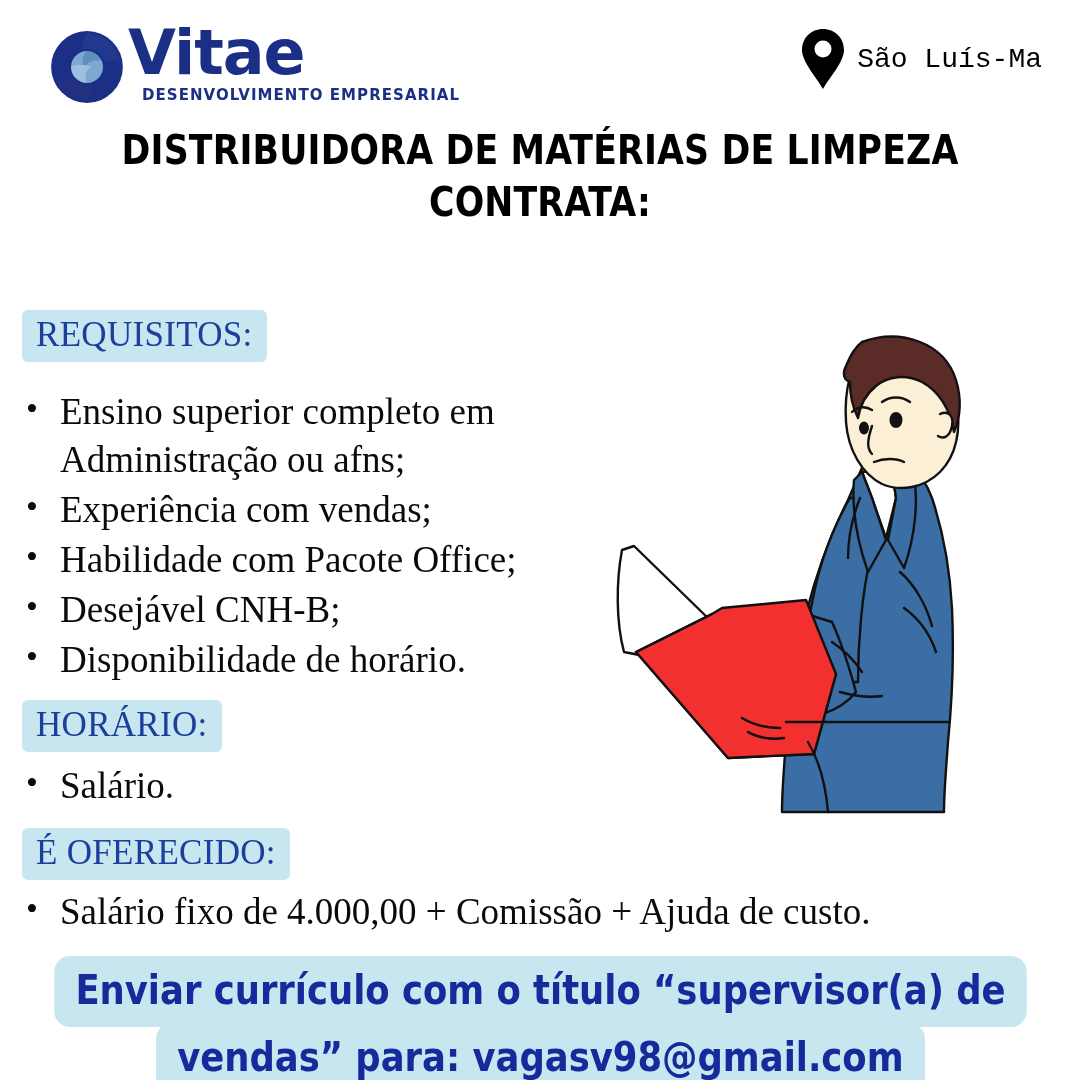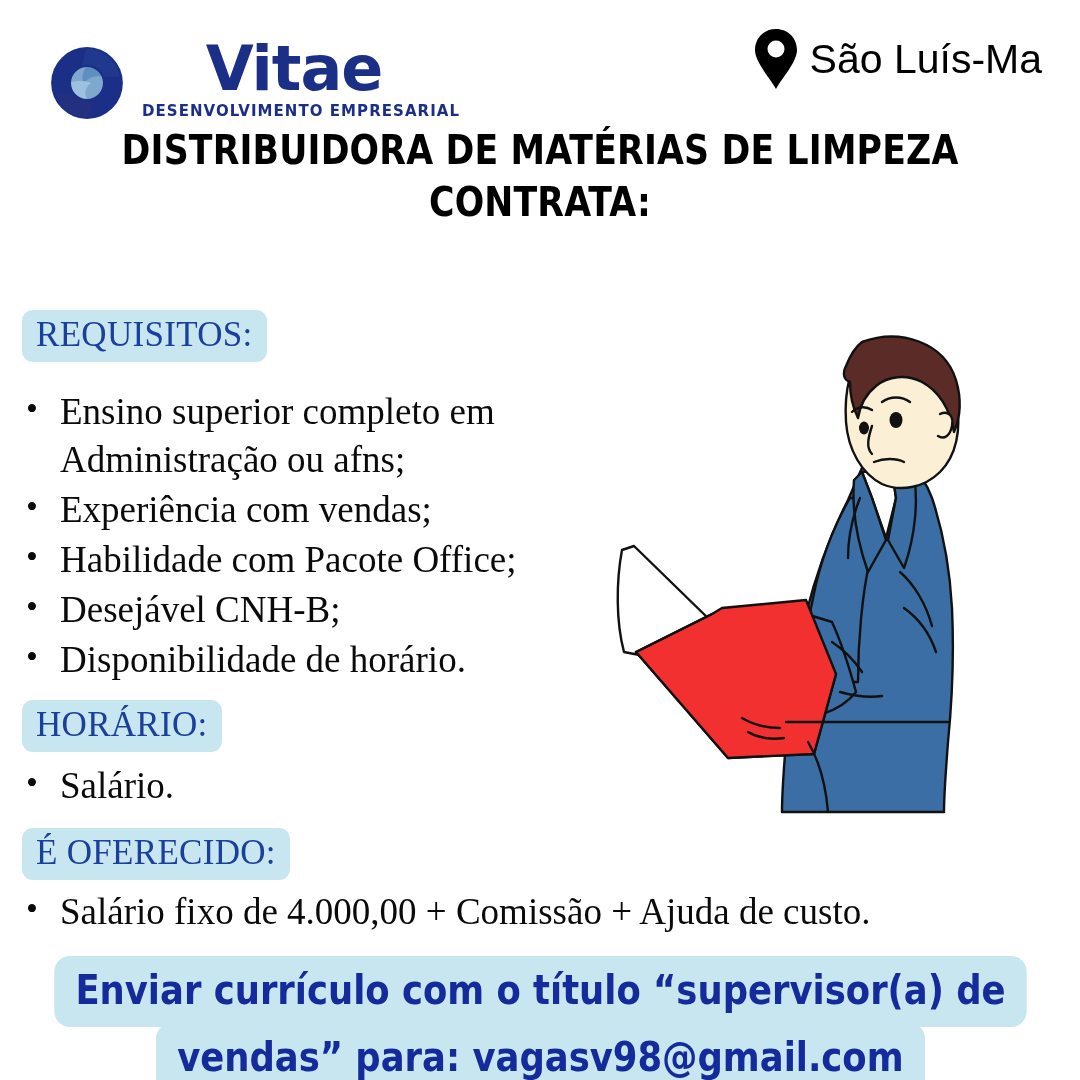--- a/index.html
+++ b/index.html
@@ -16,25 +16,24 @@
     width: 1080px;
     height: 1080px;
     background: #ffffff;
     overflow: hidden;
   }
 
   
   .logo-block {
     position: absolute;
     left: 48px;
-    top: 40px;
+    top: 24px;
     display: flex;
     align-items: flex-start;
     height: 92px;
-    text-align: center;
   }
   .logo-mark {
     width: 78px;
     height: 78px;
     flex: 0 0 78px;
     margin-top: 4px;
   }
   .logo-text-wrap {
     margin-left: 2px;
     display: flex;
@@ -62,22 +61,22 @@
   .location-block {
     position: absolute;
     right: 38px;
     top: 28px;
     display: flex;
     align-items: center;
     gap: 12px;
   }
   .pin-icon { width: 44px; height: 62px; display: block; }
   .location-text {
-    font-family: Liberation Sans, sans-serif;
-    font-size: 41px;
+    font-family: Liberation Mono, monospace;
+    font-size: 28px;
     color: #000000;
     white-space: nowrap;
   }
 
   
   .headline {
     position: absolute;
     left: 0;
     top: 124px;
     width: 1080px;
@@ -119,21 +118,21 @@
     left: 22px;
   }
   .section-chip {
     display: inline-block;
     background: #c7e6ef;
     color: #1b3f9c;
     font-family: "Liberation Serif", serif;
     font-size: 35px;
     letter-spacing: 0.3px;
     padding: 5px 14px 7px;
-    border-radius: 11px;
+    border-radius: 6px;
   }
 
   ul.bullets {
     position: absolute;
     margin: 0;
     padding: 0;
     list-style: none;
   }
   ul.bullets li {
     position: relative;

